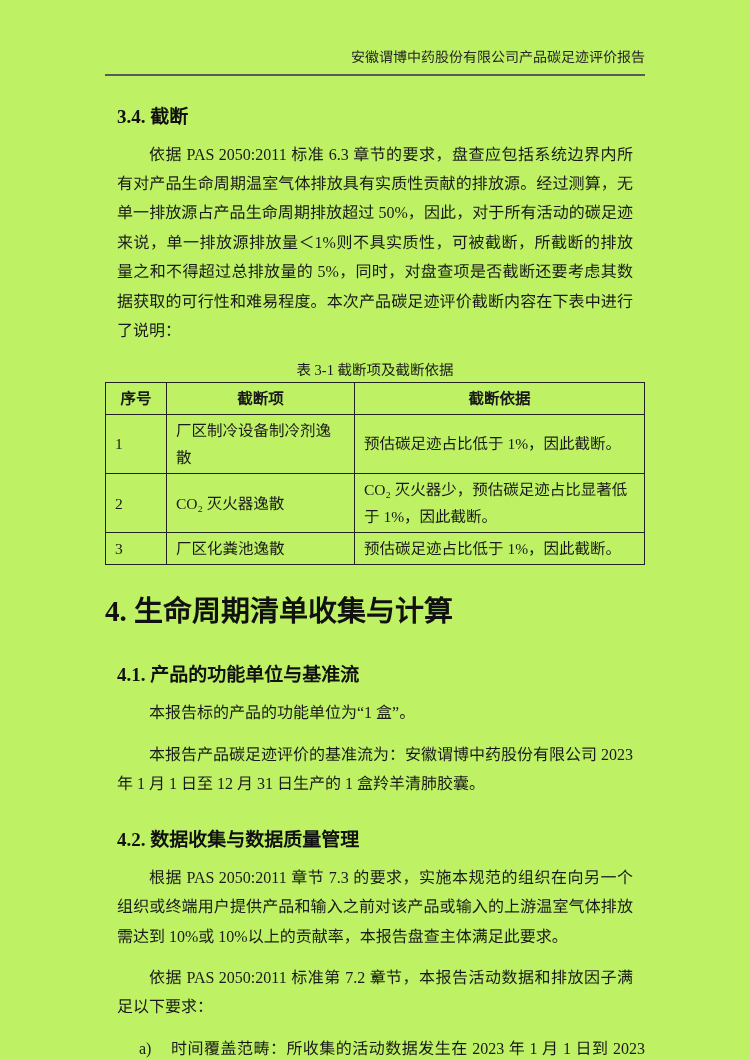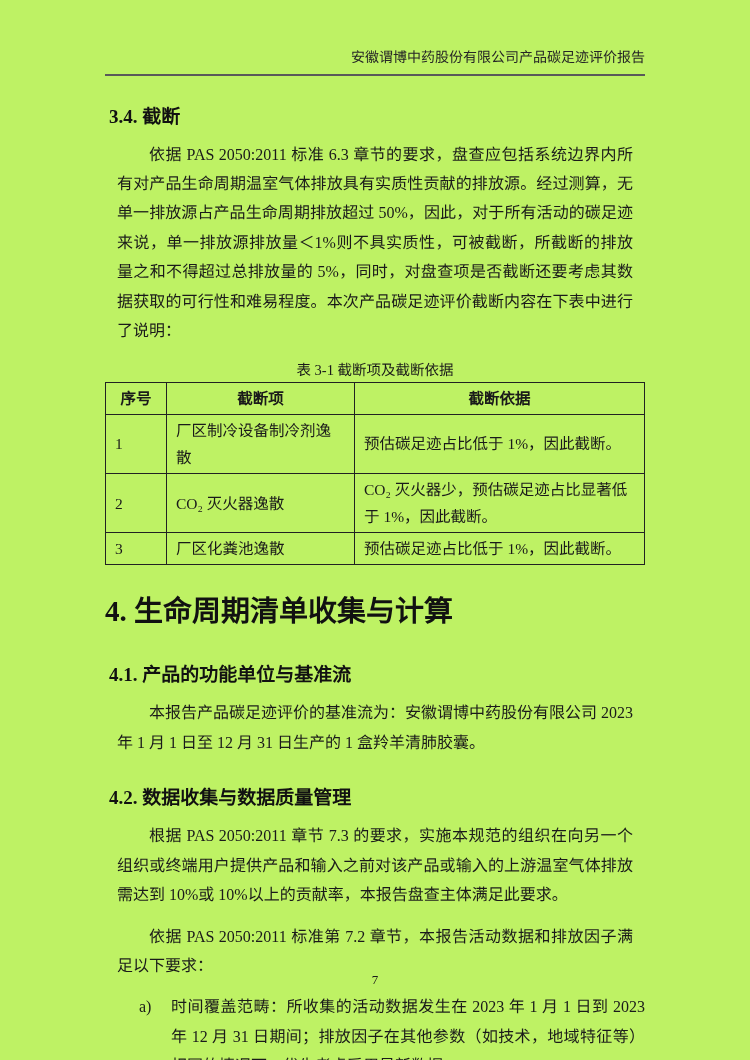--- a/index.html
+++ b/index.html
@@ -23,21 +23,21 @@
     text-align: right;
     font-size: 14px;
     line-height: 1.4;
     color: #262626;
     border-bottom: 2px solid #595959;
     padding-bottom: 6px;
   }
   .h-sub {
     font-size: 19px;
     font-weight: bold;
-    margin: 25px 0 11px 4px;
+    margin: 25px 0 11px 12px;
     color: #111111;
   }
   .h-main {
     font-size: 29px;
     font-weight: bold;
     margin: 22px 0 30px 0;
     color: #111111;
   }
   p.body {
     font-size: 16px;
@@ -138,20 +138,21 @@
         <td>厂区化粪池逸散</td>
         <td>预估碳足迹占比低于 1%，因此截断。</td>
       </tr>
     </tbody>
   </table>
 
   <div class="h-main">4. 生命周期清单收集与计算</div>
 
   <div class="h-sub">4.1. 产品的功能单位与基准流</div>
 
+  <p class="body indent">本报告标的产品的功能单位为“1 盒”。</p>
   <p class="body indent">本报告产品碳足迹评价的基准流为：安徽谓博中药股份有限公司 2023 年 1 月 1 日至 12 月 31 日生产的 1 盒羚羊清肺胶囊。</p>
 
   <div class="h-sub">4.2. 数据收集与数据质量管理</div>
 
   <p class="body indent">根据 PAS 2050:2011 章节 7.3 的要求，实施本规范的组织在向另一个组织或终端用户提供产品和输入之前对该产品或输入的上游温室气体排放需达到 10%或 10%以上的贡献率，本报告盘查主体满足此要求。</p>
   <p class="body indent">依据 PAS 2050:2011 标准第 7.2 章节，本报告活动数据和排放因子满足以下要求：</p>
 
   <div class="list-item">
     <span class="marker">a)</span>
     <span class="li-text">时间覆盖范畴：所收集的活动数据发生在 2023 年 1 月 1 日到 2023 年 12 月 31 日期间；排放因子在其他参数（如技术，地域特征等）相同的情况下，优先考虑采用最新数据；</span>

